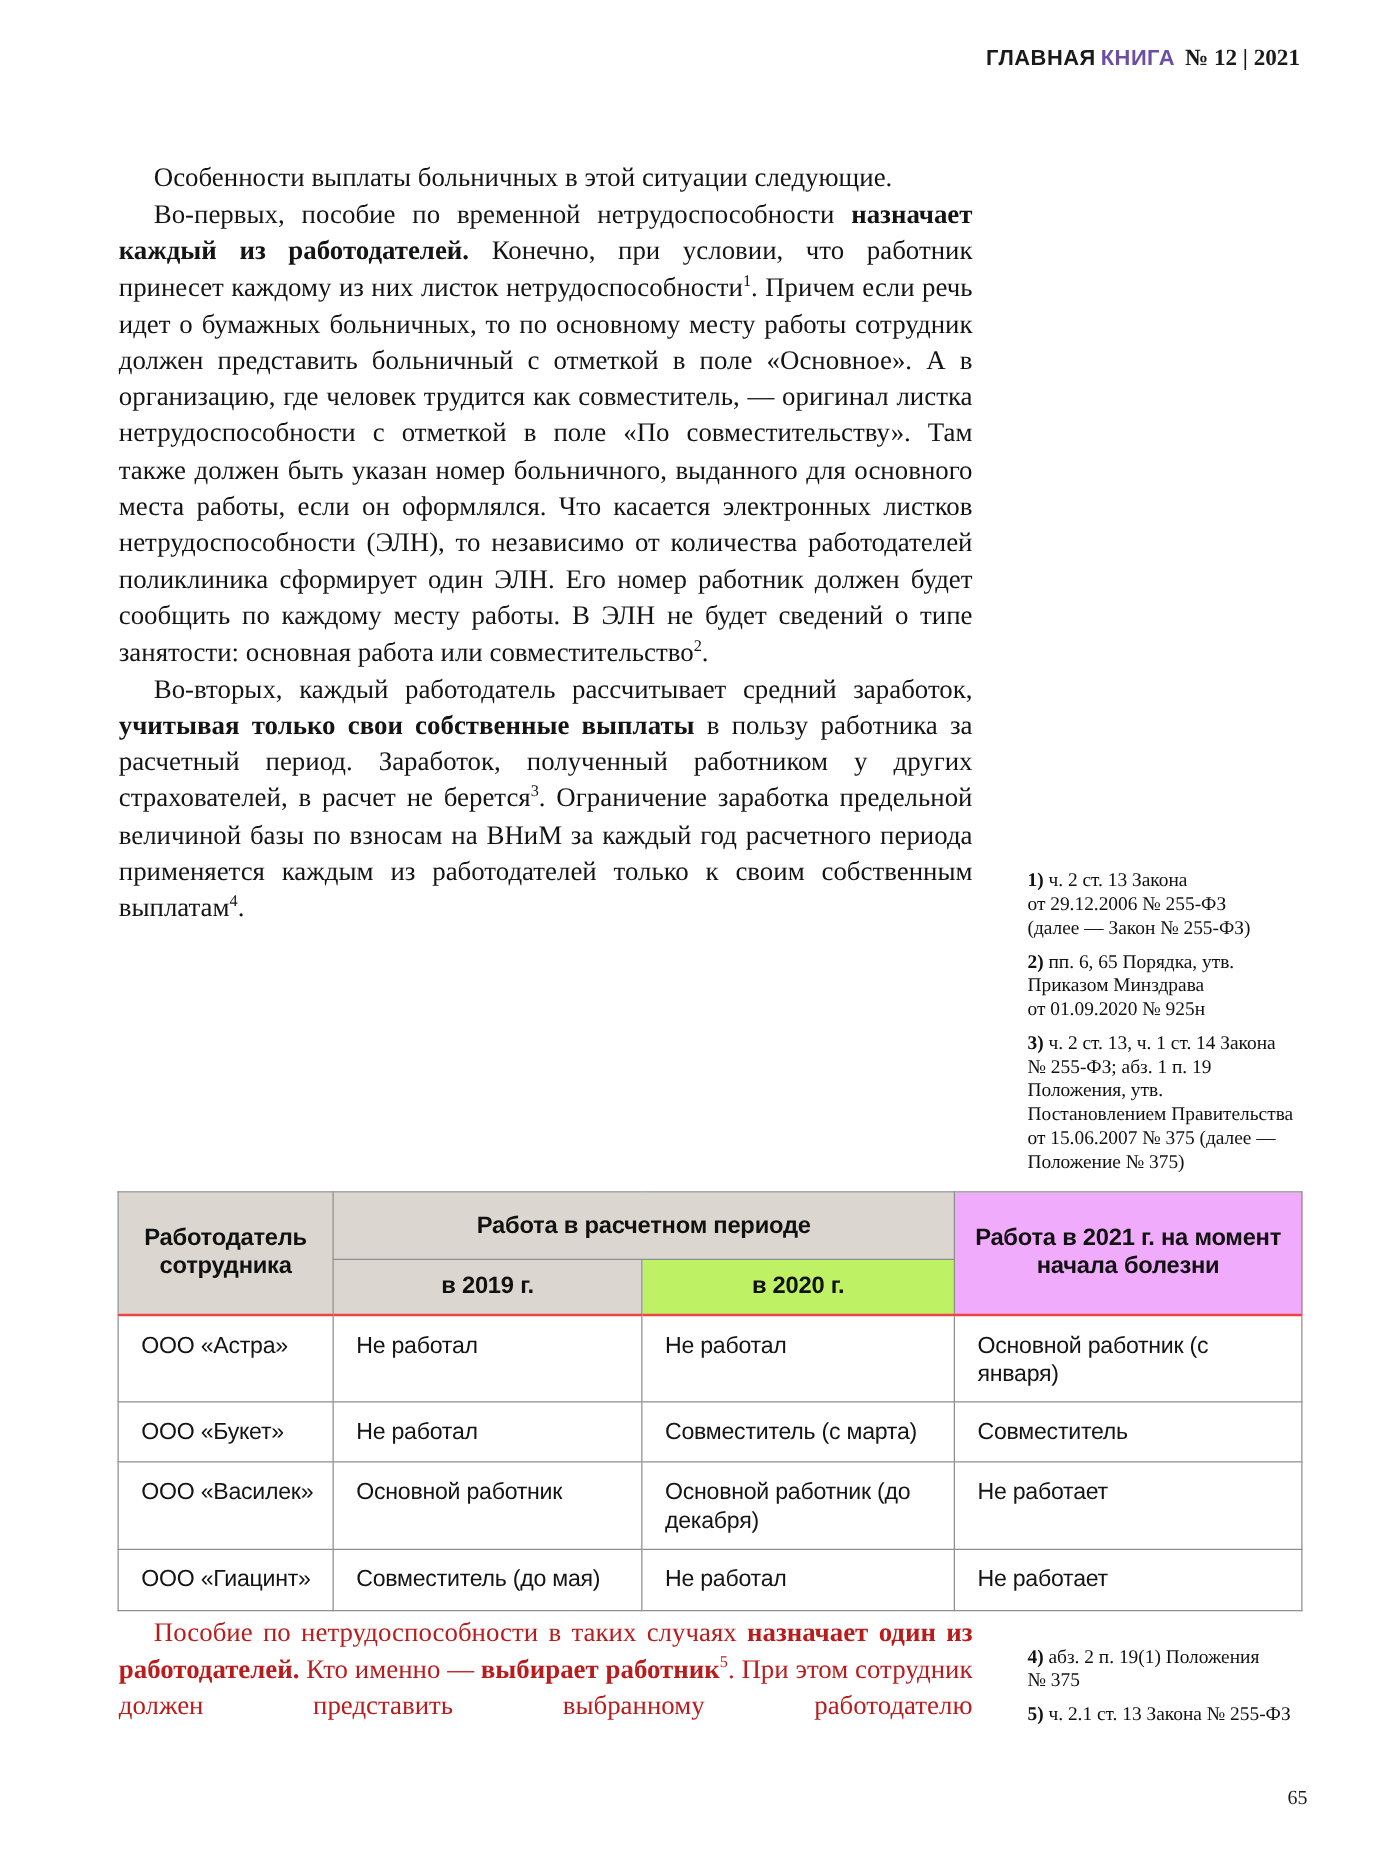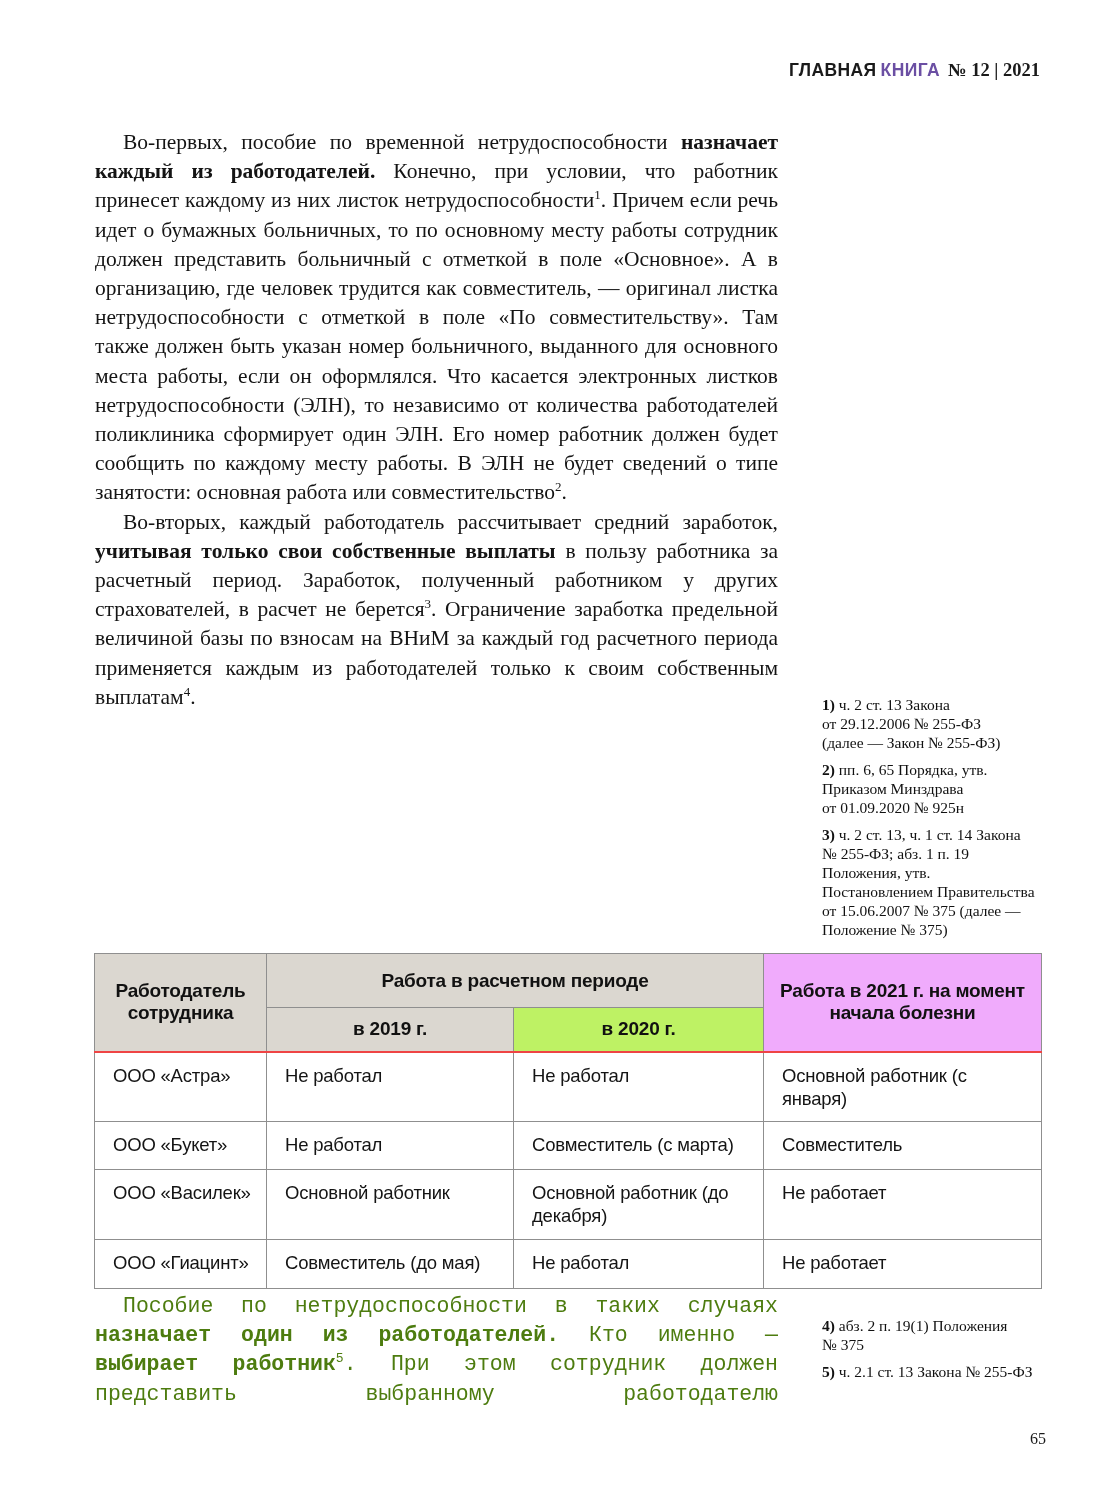--- a/index.html
+++ b/index.html
@@ -2,43 +2,43 @@
 <html lang="ru"><head>
 <meta charset="utf-8">
 <style>
   html,body { margin:0; padding:0; background:#ffffff; }
   .page {
     position:relative; width:1104px; height:1500px; background:#ffffff;
     overflow:hidden; color:#141414;
   }
 
   
-  .masthead { position:absolute; top:60px; right:64px; white-space:nowrap;margin-left:44px; }
+  .masthead { position:absolute; top:36px; right:64px; white-space:nowrap;margin-left:44px; }
   .brand { font-family:"Liberation Sans",sans-serif; font-weight:700;
            font-size:17.5px; letter-spacing:0.4px; color:#1a1a1a; }
   .issue { font-family:"Liberation Serif",serif; font-weight:700;
            font-size:18.5px; color:#1a1a1a; margin-left:4px; }
 
   
   .main-col {
     position:absolute; left:95px; top:128px; width:683px;
     font-family:"Liberation Serif",serif; font-size:21.5px;
     line-height:29.2px; text-align:justify; color:#141414;
   }
   .para { margin:0; text-indent:28px; }
   .para.noindent { text-indent:0; }
   .situation { margin-top:24px; }
   .sit-label { font-weight:700; font-style:italic; margin-right:10px; }
   .fnref { font-size:13px; line-height:0; vertical-align:super; }
 
   .bottom-para {
     position:absolute; left:95px; top:1292px; width:683px;
-    font-family:Liberation Mono, monospace; font-size:21.5px;
+    font-family:Liberation Serif, serif; font-size:21.5px;
     line-height:29.2px; text-align:justify; text-align-last:justify;
-    color:#4d7c0f;
+    color:#b91c1c;
   }
   .bottom-para p { margin:0; text-indent:28px; }
 
   
   .margin-notes {
     position:absolute; left:822px; width:230px;
     font-family:"Liberation Serif",serif; font-size:15.5px;
     line-height:19px; color:#111111;
   }
   .notes-1 { top:695px; }
@@ -81,20 +81,21 @@
 
 <div class="page">
 
   <div class="masthead">
     <span class="brand">ГЛАВНАЯ</span>
     <span class="brand" style="color: rgb(107, 79, 163);">КНИГА</span>
     <span class="issue">№ 12 | 2021</span>
   </div>
 
   <div class="main-col">
+    <p class="para">Особенности выплаты больничных в этой ситуации следующие.</p>
 
     <p class="para"><span>Во-первых, пособие по временной нетрудоспособности </span><b>назначает каждый из работодателей.</b><span> Конечно, при условии, что работник принесет каждому из них листок нетрудоспособности</span><sup class="fnref">1</sup><span>. Причем если речь идет о бумажных больничных, то по основному месту работы сотрудник должен представить больничный с отметкой в поле «Основное». А в организацию, где человек трудится как совместитель, — оригинал листка нетрудоспособности с отметкой в поле «По совместительству». Там также должен быть указан номер больничного, выданного для основного места работы, если он оформлялся. Что касается электронных листков нетрудоспособности (ЭЛН), то независимо от количества работодателей поликлиника сформирует один ЭЛН. Его номер работник должен будет сообщить по каждому месту работы. В ЭЛН не будет сведений о типе занятости: основная работа или совместительство</span><sup class="fnref">2</sup><span>.</span></p>
 
     <p class="para"><span>Во-вторых, каждый работодатель рассчитывает средний заработок, </span><b>учитывая только свои собственные выплаты</b><span> в пользу работника за расчетный период. Заработок, полученный работником у других страхователей, в расчет не берется</span><sup class="fnref">3</sup><span>. Ограничение заработка предельной величиной базы по взносам на ВНиМ за каждый год расчетного периода применяется каждым из работодателей только к своим собственным выплатам</span><sup class="fnref">4</sup><span>.</span></p>
 
 
   </div>
 
   <div class="table-wrap">
     <table class="situations">

